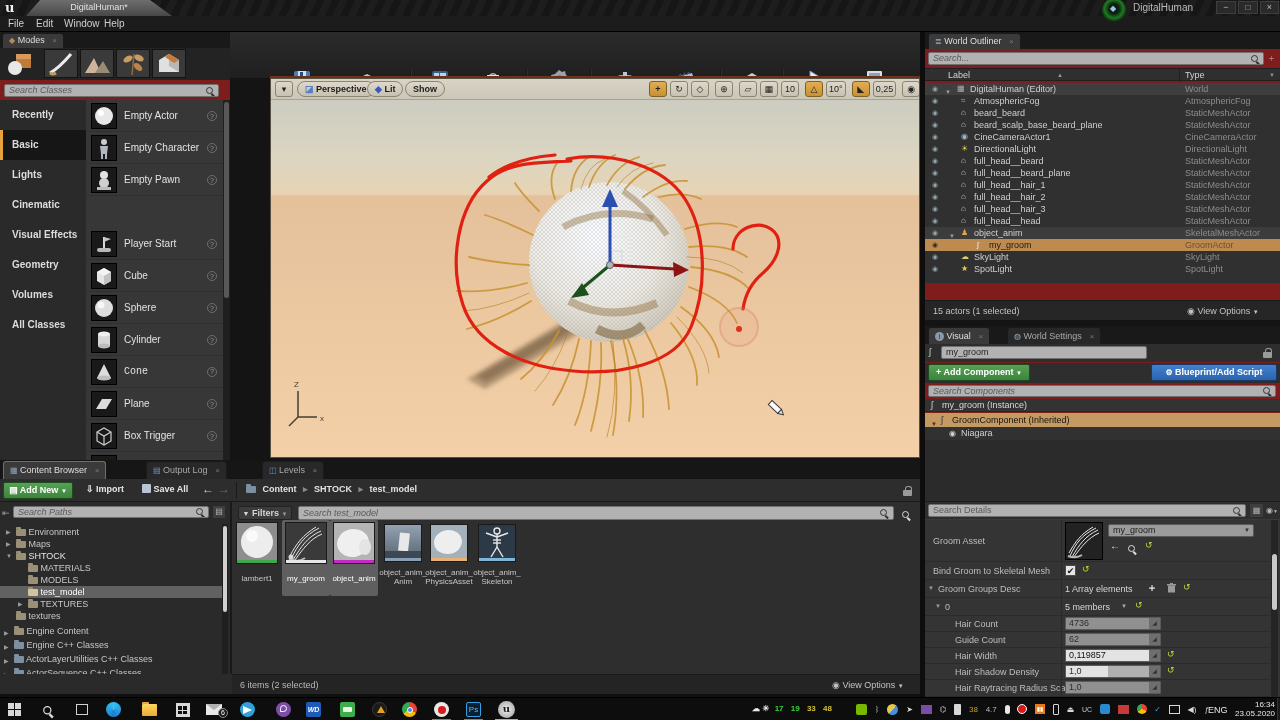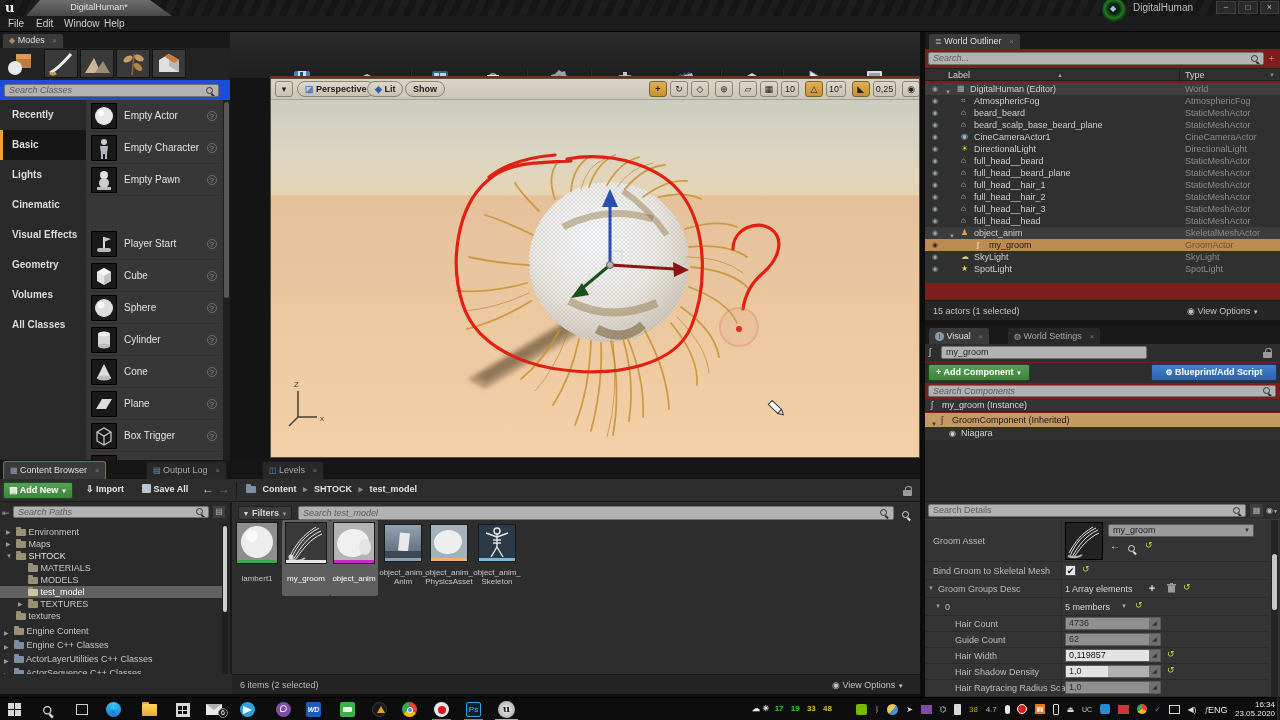--- a/index.html
+++ b/index.html
@@ -87,21 +87,21 @@
   <span class="abs" style="left:1260px;top:1px;width:19px;height:13px;background:#2a2a2a;border:1px solid #3e3e3e;color:#bbb;text-align:center;line-height:11px;font-size:9px;">×</span>
 </div>
 
 <div class="abs" style="left:0;top:16px;width:1280px;height:16px;background:#1c1c1c;border-bottom:1px solid #000;">
   <span class="abs" style="left:8px;top:2px;color:#cfcfcf;">File</span>
   <span class="abs" style="left:36px;top:2px;color:#cfcfcf;">Edit</span>
   <span class="abs" style="left:64px;top:2px;color:#cfcfcf;">Window</span>
   <span class="abs" style="left:104px;top:2px;color:#cfcfcf;">Help</span>
 </div>
 
-<div class="abs" style="left:0;top:32px;width:230px;height:428px;background:#1d4ed8;overflow:hidden;">
+<div class="abs" style="left:0;top:32px;width:230px;height:428px;background:#7f1d1d;overflow:hidden;">
   <div class="abs" style="left:0;top:0;width:230px;height:16px;background:#191919;">
     <div class="abs tab" style="left:2px;top:1px;height:15px;line-height:13px;">
       <span style="color:#b08a5a;font-size:8px;">◆</span>
       <span>Modes</span>
       <span class="x">×</span>
     </div>
   </div>
 
   <div class="abs" style="left:0;top:16px;width:230px;height:32px;background:#232323;">
     <span class="abs" style="left:6px;top:2px;">
@@ -214,21 +214,21 @@
     </div>
     <div class="plitem" style="top:224px;">
       <span class="th"><svg width="24" height="24">
             <rect x="6" y="6" width="12" height="12" fill="#d6d6d6"></rect>
             <ellipse cx="12" cy="6" rx="6" ry="2.5" fill="#efefef"></ellipse>
             <ellipse cx="12" cy="18" rx="6" ry="2.5" fill="#bdbdbd"></ellipse>
           </svg></span>
       <span class="pl">Cylinder</span>
         <span class="q">?</span>
     </div>
-    <div class="plitem" style="top:256px;">
+    <div class="plitem" style="top:256px;font-family:Liberation Mono, monospace;">
       <span class="th"><svg width="24" height="24">
             <polygon points="12,4 19,18 5,18" fill="#dcdcdc"></polygon>
             <ellipse cx="12" cy="18" rx="7" ry="2.5" fill="#bdbdbd"></ellipse>
           </svg></span>
       <span class="pl">Cone</span>
         <span class="q">?</span>
     </div>
     <div class="plitem" style="top:288px;">
       <span class="th"><svg width="24" height="24">
             <polygon points="4,17 10,7 20,7 14,17" fill="#dcdcdc"></polygon>

